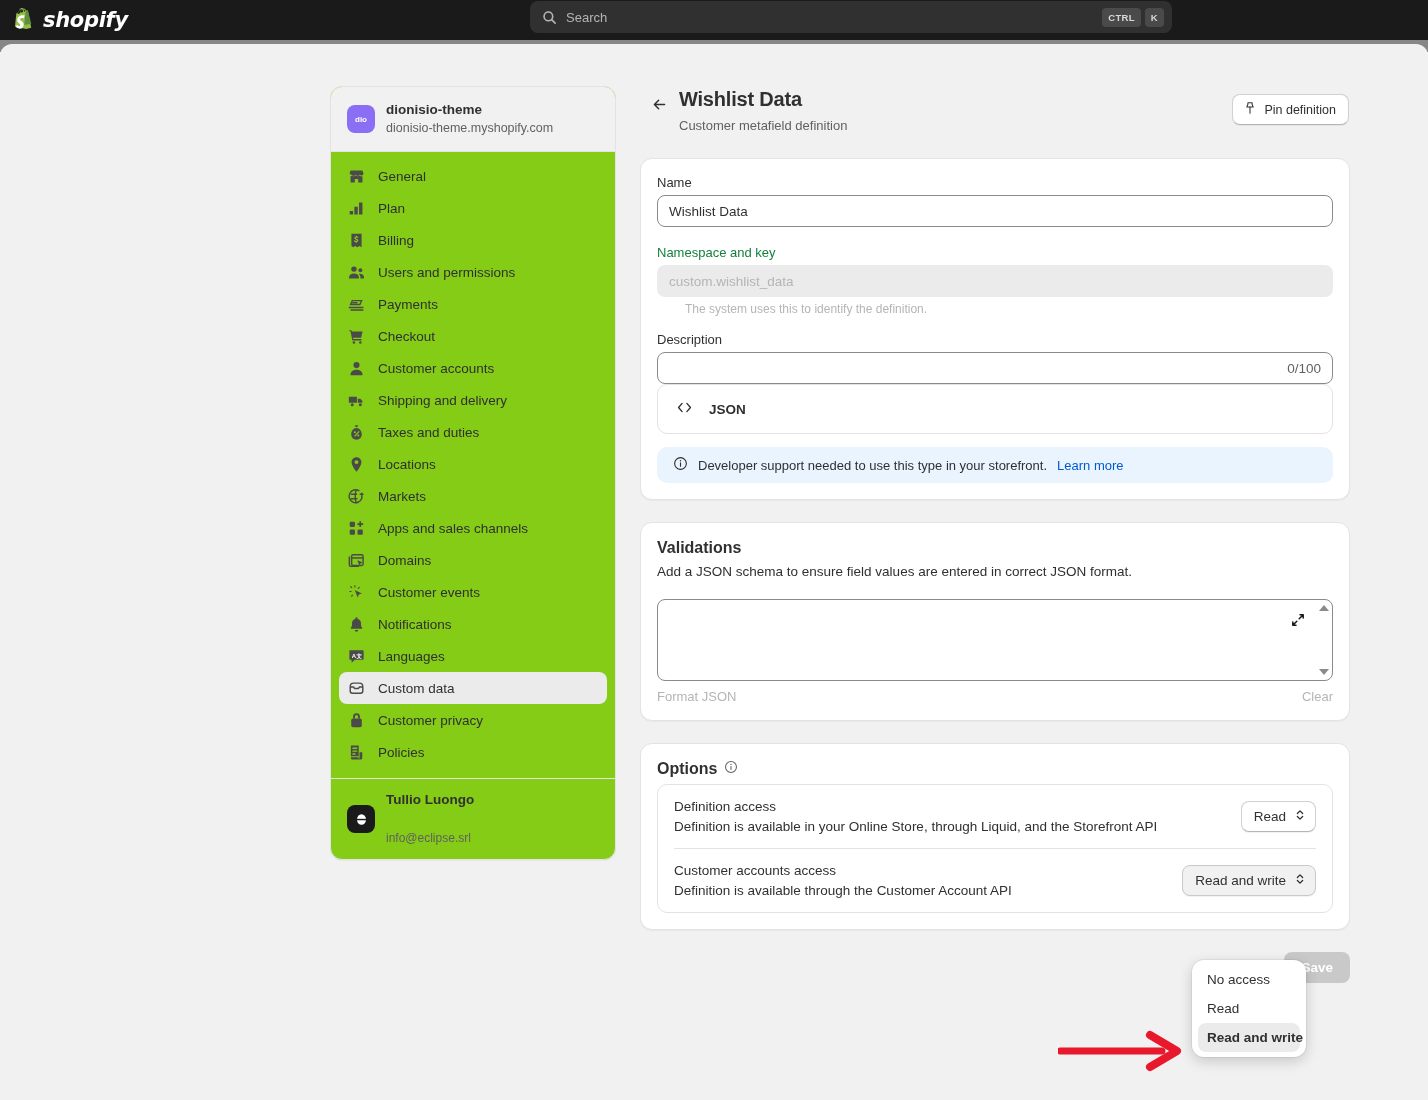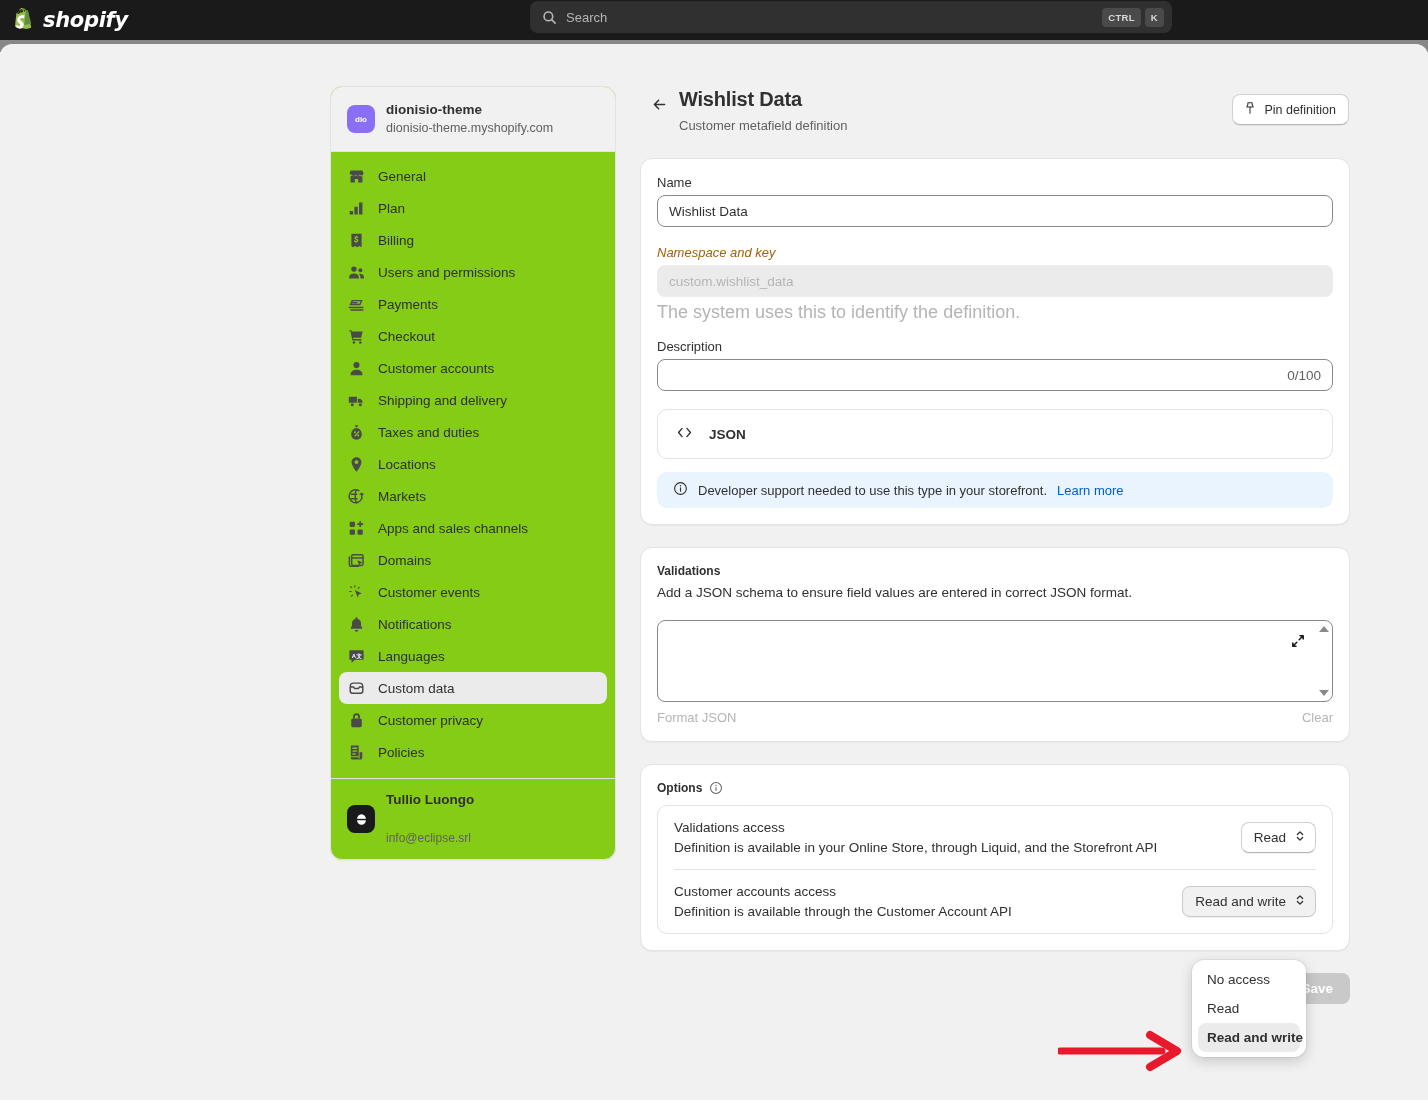--- a/index.html
+++ b/index.html
@@ -248,63 +248,63 @@
     box-shadow: 0 1px 1px rgba(0,0,0,0.04);
     padding: 16px;
     margin-bottom: 22px;
   }
 
   .fld-label {
     font-size: 13px;
     color: #303030;
     margin-bottom: 5px;
   }
-  .fld-label.muted { color: #a16207; font-style: italic; }
+  .fld-label.muted { color: #15803d; }
   .input {
     height: 32px;
     border: 1px solid #8a8a8a;
     border-radius: 8px;
     background: #ffffff;
     display: flex;
     align-items: center;
     padding: 0 11px;
     font-size: 13.5px;
     color: #303030;
     cursor: text;
   }
   .input.disabled {
     background: #ebebeb;
     border-color: transparent;
     color: #b5b5b5;
     cursor: default;
   }
   .helptext {
-    font-size: 18px;
+    font-size: 12px;
     color: #b5b5b5;
     margin-top: 5px;
+    margin-left: 28px;
   }
   .spacer-18 { height: 18px; }
   .spacer-16 { height: 16px; }
 
   .desc-input {
     height: 32px;
     border: 1px solid #8a8a8a;
     border-radius: 8px;
     display: flex;
     align-items: center;
     justify-content: flex-end;
     padding: 0 11px;
     font-size: 13.5px;
     color: #616161;
     cursor: text;
     background: #fff;
   }
 
   .type-box {
-    margin-top: 18px;
     border: 1px solid #e3e3e3;
     border-radius: 10px;
     height: 50px;
     display: flex;
     align-items: center;
     gap: 16px;
     padding: 0 18px;
     cursor: pointer;
   }
   .type-name {
@@ -321,21 +321,21 @@
     display: flex;
     align-items: center;
     gap: 10px;
     padding: 0 16px;
     font-size: 13px;
     color: #303030;
   }
   .banner a { color: #005bd3; text-decoration: none; }
 
   .sect-title {
-    font-size: 12px;
+    font-size: 16px;
     font-weight: bold;
     color: #303030;
   }
   .sect-desc {
     font-size: 13.5px;
     color: #303030;
     margin-top: 7px;
   }
 
   .ta-wrap {
@@ -827,21 +827,21 @@
               <path d="M10 9.2v4.4" stroke-linecap="round"></path>
               <circle cx="10" cy="6.3" r="0.95" fill="#616161" stroke="none"></circle>
           </svg>
         </span>
       </div>
 
       <div class="opt-card">
 
         <div class="opt-row">
           <div>
-            <div class="opt-name">Validations access</div>
+            <div class="opt-name">Definition access</div>
             <div class="opt-desc">Definition is available in your Online Store, through Liquid, and the Storefront API</div>
           </div>
           <div class="select">
             <span>Read</span>
             <span>
               <svg width="12" height="14" viewBox="0 0 12 16" fill="none" stroke="#303030" stroke-width="1.5" stroke-linecap="round" stroke-linejoin="round">
                 <path d="M3 6.3L6 3.3l3 3"></path>
                   <path d="M3 9.7l3 3 3-3"></path>
               </svg>
             </span>

